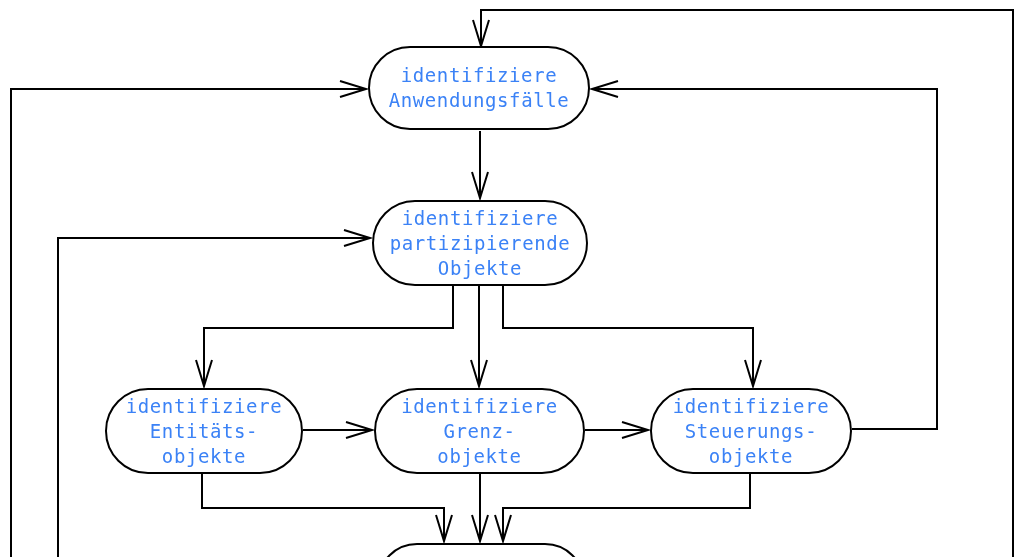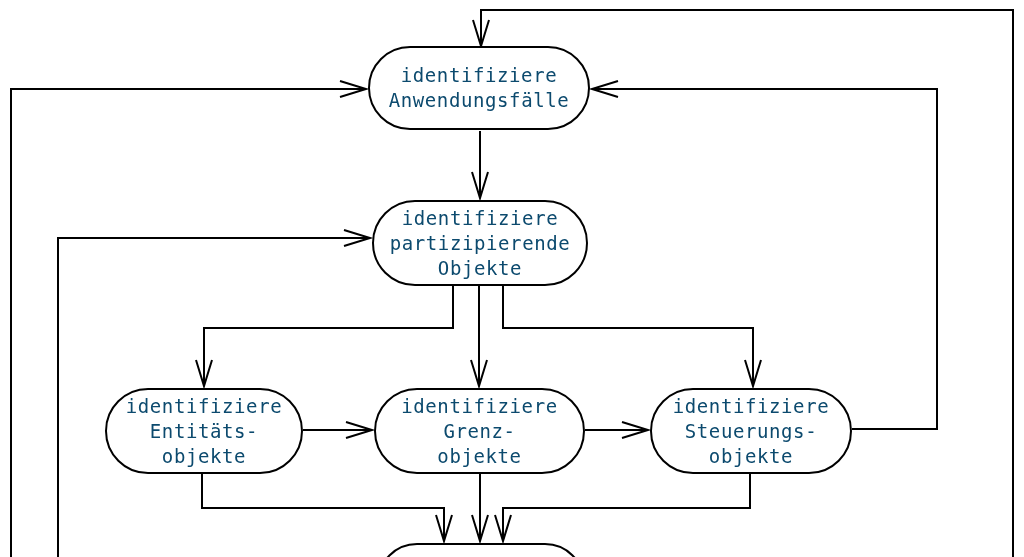--- a/index.html
+++ b/index.html
@@ -27,21 +27,21 @@
     background: #ffffff;
     border: 2px solid #000000;
     border-radius: 43px;
     display: flex;
     align-items: center;
     justify-content: center;
     text-align: center;
     font-size: 19px;
     line-height: 25px;
     letter-spacing: 0.6px;
-    color: #0c4a6e;
+    color: #3b82f6;
     white-space: pre-line;
     z-index: 2;
   }
   .n1 { left: 368px; top: 46px;  width: 222px; height: 84px; }
   .n2 { left: 372px; top: 200px; width: 216px; height: 86px; }
   .n3 { left: 105px; top: 388px; width: 198px; height: 86px; }
   .n4 { left: 374px; top: 388px; width: 211px; height: 86px; }
   .n5 { left: 650px; top: 388px; width: 202px; height: 86px; }
   .n6 { left: 377px; top: 543px; width: 208px; height: 80px; border-radius: 40px; }
 </style>

